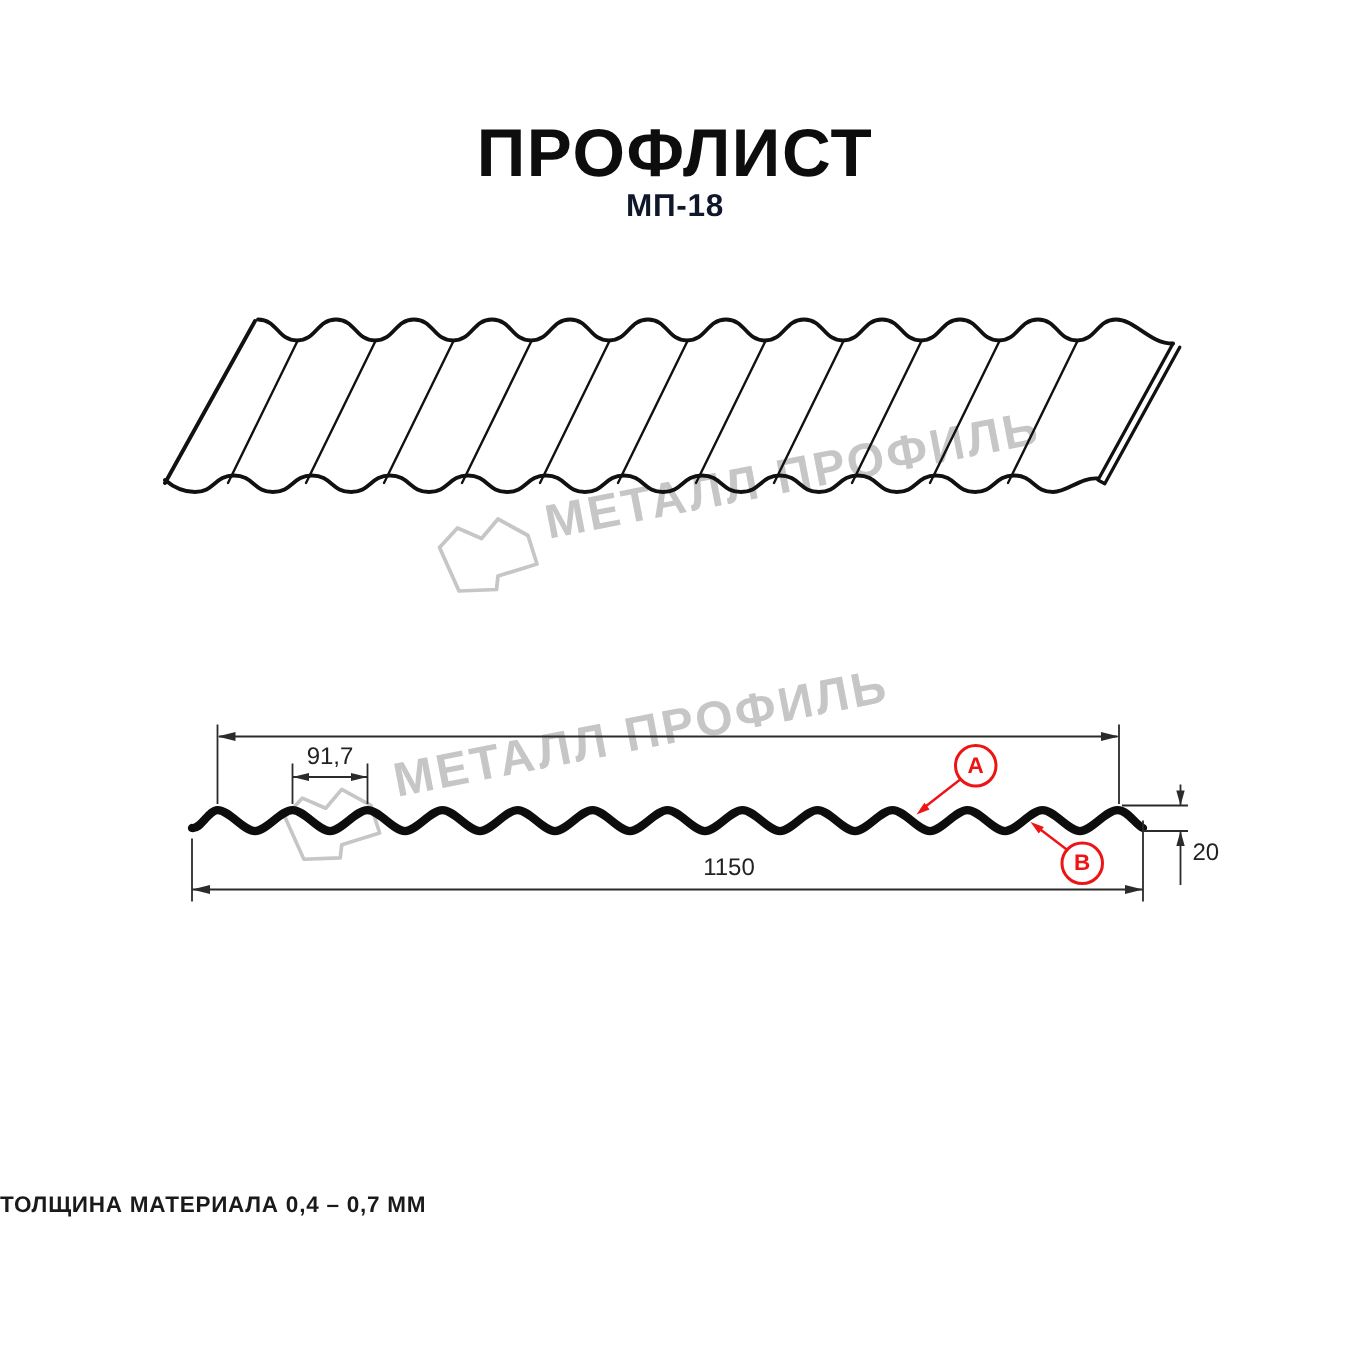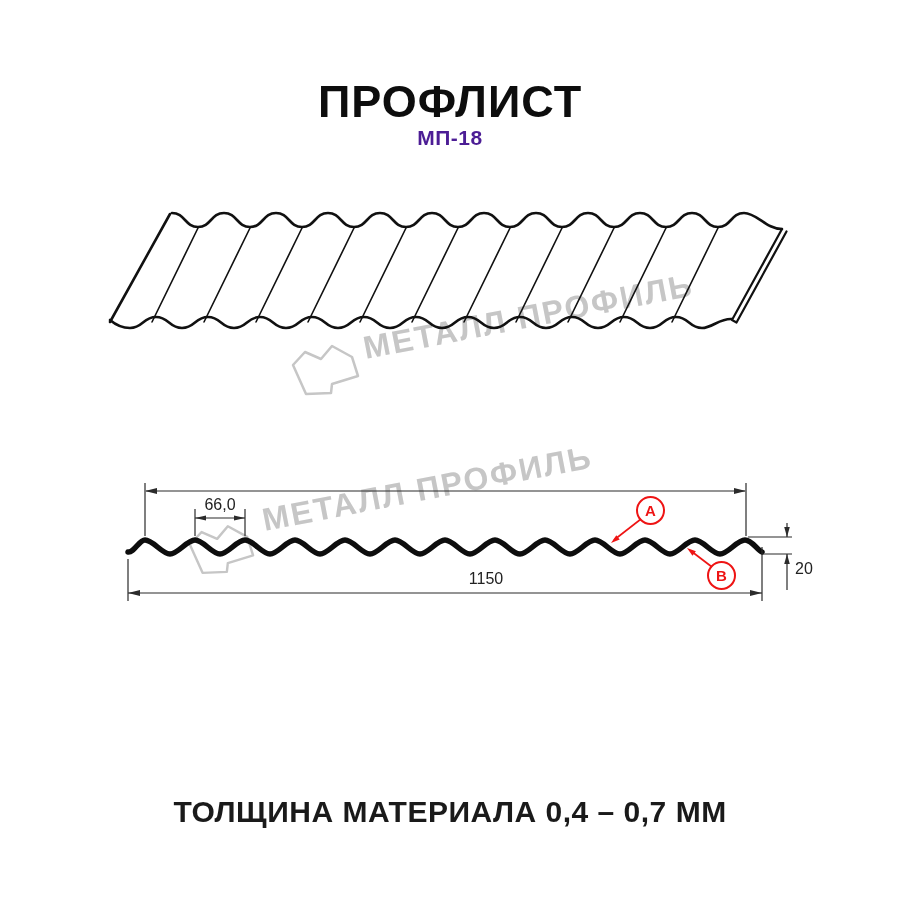--- a/index.html
+++ b/index.html
@@ -7,26 +7,26 @@
     position:relative;width:900px;height:900px;background:#ffffff;overflow:hidden;
     font-family:"Liberation Sans", sans-serif;
   }
   
   .title{
     position:absolute;left:0;top:76px;width:900px;text-align:center;
     font-size:45px;font-weight:800;letter-spacing:1px;color:#0d0d0d;
   }
   .model{
     position:absolute;left:0;top:126px;width:900px;text-align:center;
-    font-size:21px;font-weight:600;letter-spacing:.5px;color:#4c1d95;
+    font-size:21px;font-weight:600;letter-spacing:.5px;color:#0f172a;
   }
   
   .footer-note{
-    position:absolute;left:0;top:795px;width:900px;text-align:center;
-    font-size:30px;font-weight:600;letter-spacing:.5px;color:#1a1a1a;
+    position:absolute;left:0;top:795px;width:900px;
+    font-size:15px;font-weight:600;letter-spacing:.5px;color:#1a1a1a;
   }
   
   .wm-text{
     position:absolute;color:#c6c6c6;font-weight:bold;font-size:32px;letter-spacing:2px;
     transform:rotate(-11deg);transform-origin:0 100%;white-space:nowrap;line-height:33px;height:33px;
   }
   .wm-logo{position:absolute;}
   .layer{position:absolute;left:0;top:0;}
   svg{display:block;}
   
@@ -92,21 +92,21 @@
 
       <g stroke="#ee1414" fill="#ee1414">
         <path d="M641,519 L614,540" stroke-width="1.6" fill="none"></path>
         <polygon points="611,543 616.3,535.2 619.7,539.6" stroke="none"></polygon>
         <path d="M712,567 L691,551" stroke-width="1.6" fill="none"></path>
         <polygon points="687,548 695.9,551.3 692.5,555.7" stroke="none"></polygon>
       </g>
     </g>
   </svg>
 
-  <div class="dim center" style="left:170px;top:496px;width:100px;">66,0</div>
+  <div class="dim center" style="left:170px;top:496px;width:100px;">91,7</div>
   <div class="dim center" style="left:436px;top:570px;width:100px;">1150</div>
   <div class="dim" style="left:795px;top:560px;">20</div>
 
   <div class="callout" style="left:636px;top:496px;">A</div>
   <div class="callout" style="left:707px;top:561px;">B</div>
 
   <div class="footer-note">ТОЛЩИНА МАТЕРИАЛА 0,4 – 0,7 ММ</div>
 </div>
 
 </body></html>

